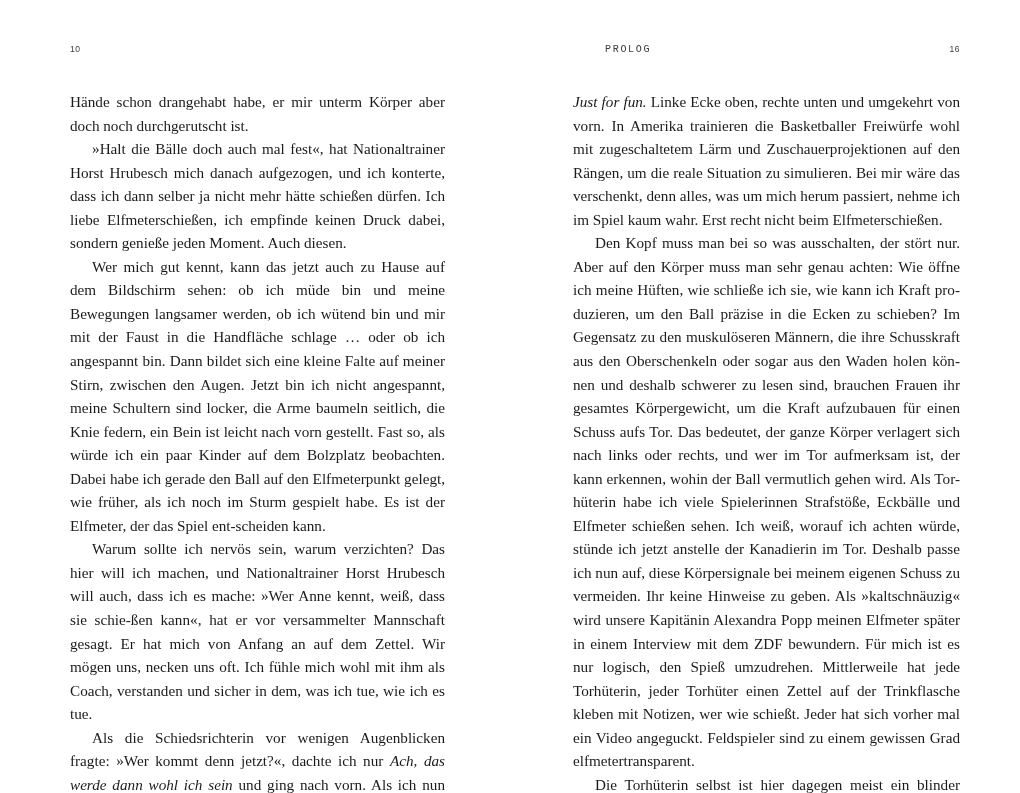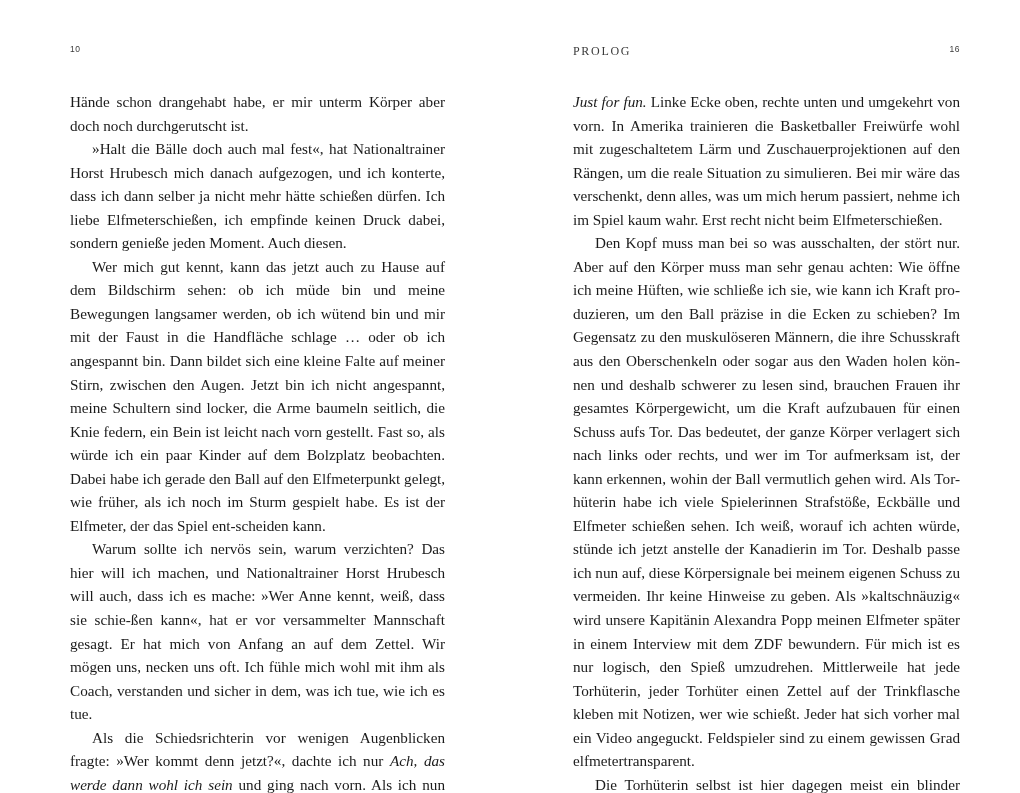--- a/index.html
+++ b/index.html
@@ -37,21 +37,21 @@
     font-family: "Liberation Sans", sans-serif;
     font-size: 8.5px;
     letter-spacing: 1.6px;
     color: #3a3a3a;
     font-weight: 400;
   }
   .page-left .running-head  { justify-content: flex-start; }
   .page-right .running-head { justify-content: space-between; }
 
   .folio { font-family: "Liberation Sans", sans-serif; font-size: 8.5px; letter-spacing: 0.5px; color: #3a3a3a; }
-  .head-title { font-family: Liberation Serif, serif; font-size: 12px; letter-spacing: 1.7px; color: #3a3a3a; }
+  .head-title { font-family: Liberation Mono, monospace; font-size: 10px; letter-spacing: 1.7px; color: #3a3a3a; margin-left: 32px; }
 
   .textblock {
     font-size: 15.2px;
     line-height: 23.55px;
     text-align: justify;
     text-justify: inter-word;
     hyphens: manual;
     -webkit-hyphens: manual;
     word-spacing: -0.1px;
   }

